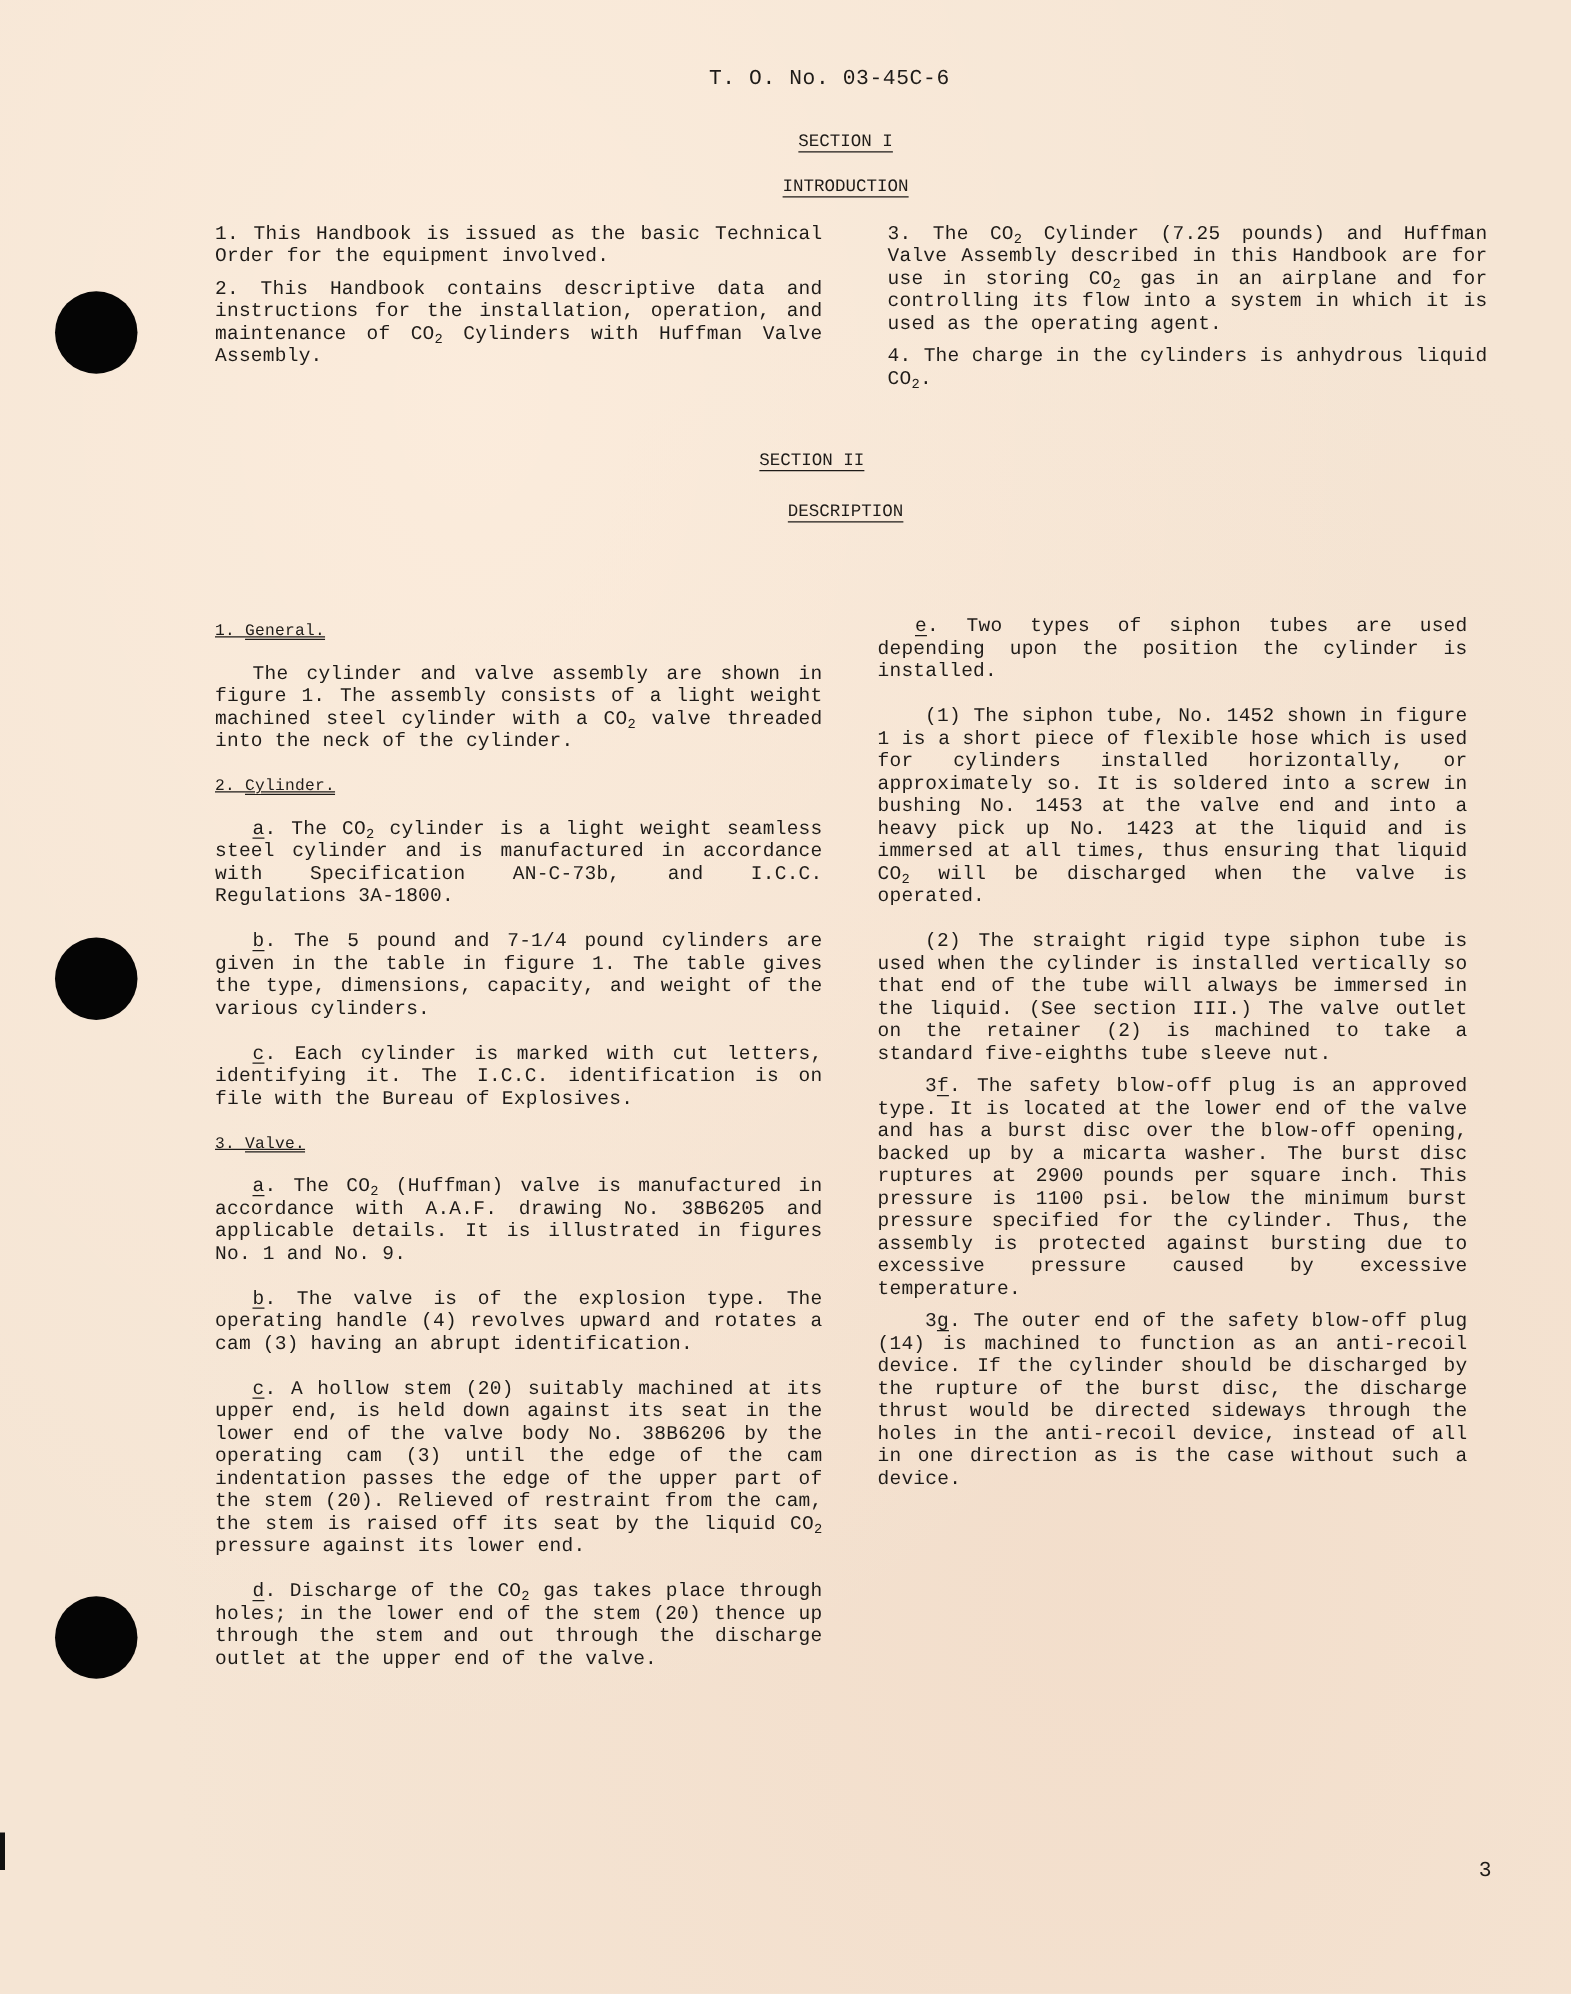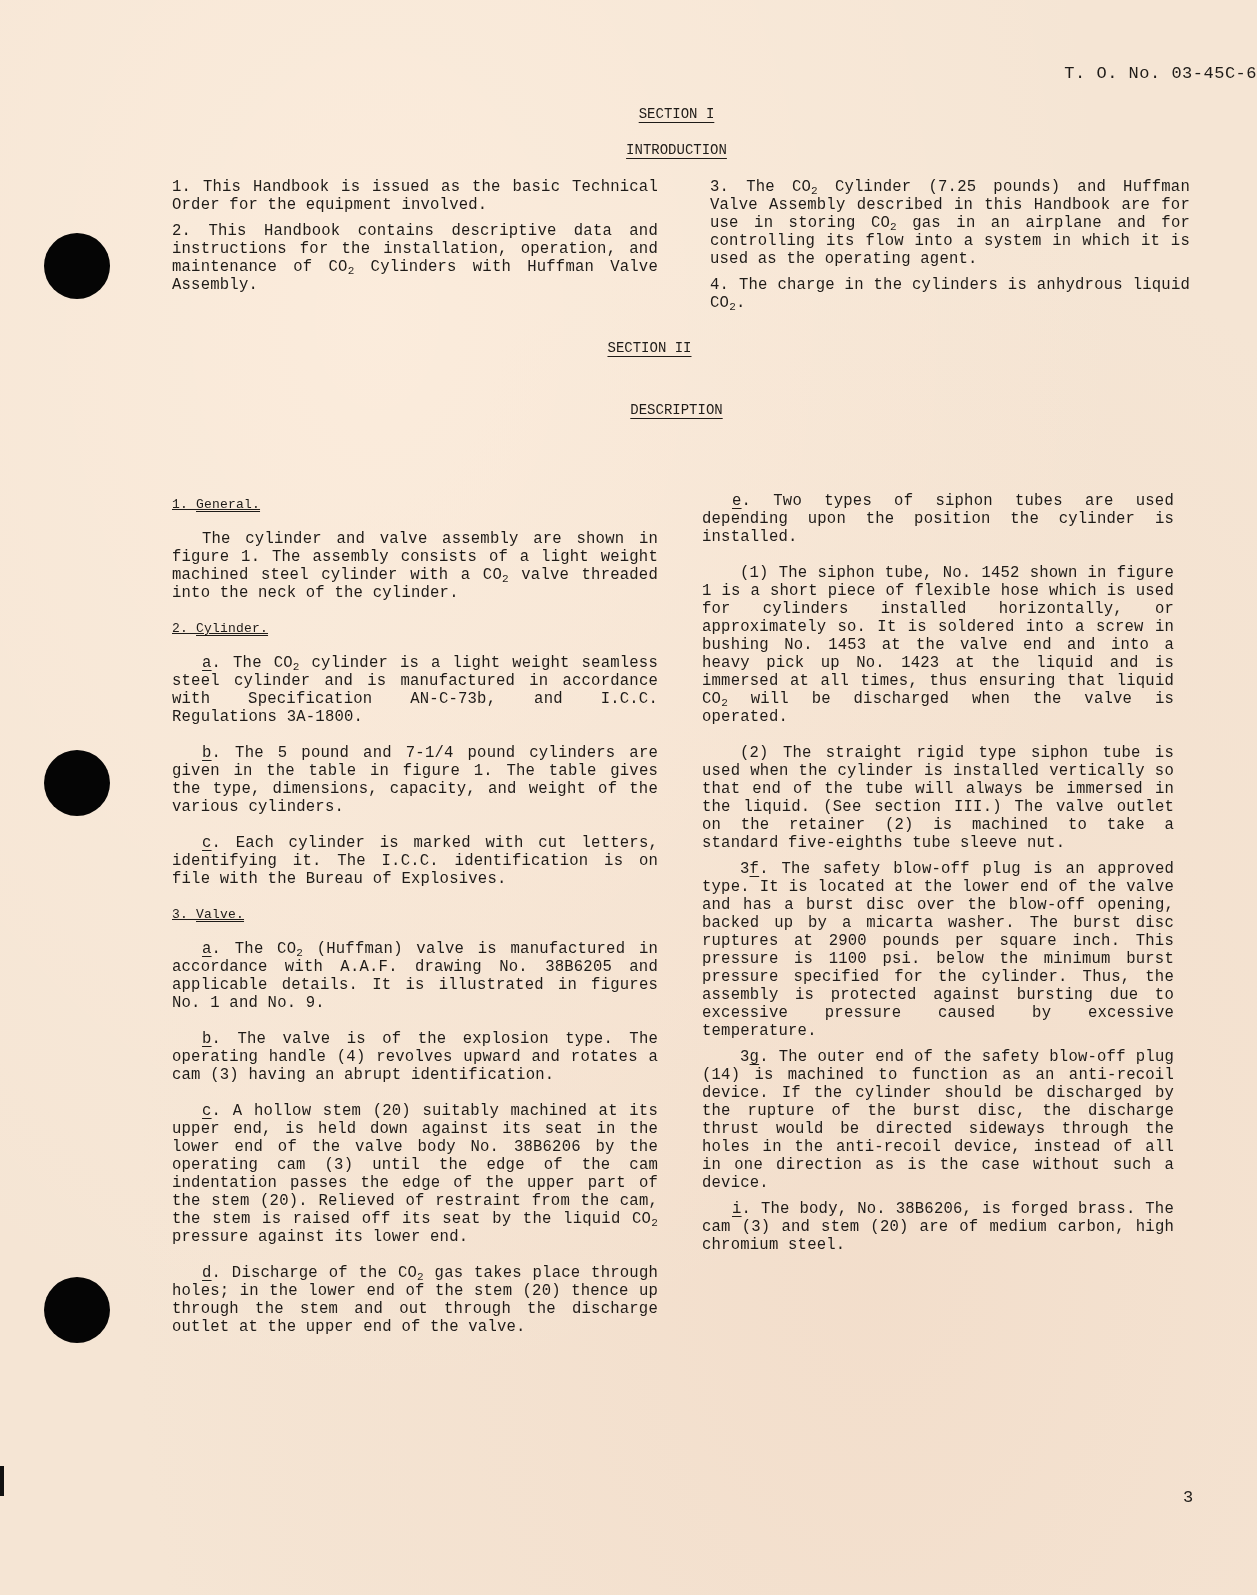--- a/index.html
+++ b/index.html
@@ -18,22 +18,22 @@
       #f5e5d4;
   }
   .punch-hole {
     position: absolute; width: 66px; height: 66px; border-radius: 50%;
     background: #050505; left: 44px;
   }
   .edge-mark {
     position: absolute; left: 0; width: 4px; background: #111;
   }
   .header-to {
-    position: absolute; top: 64px; left: 0; width: 1257px;
-    text-align: right; font-size: 17px; letter-spacing: 0.5px;
+    position: absolute; top: 54px; left: 0; width: 1257px;
+    text-align: center; font-size: 17px; letter-spacing: 0.5px;
     padding-left: 70px; box-sizing: border-box;
   }
   .sec-head {
     position: absolute; left: 0; width: 1257px; text-align: center;
     font-size: 14px; padding-left: 96px; box-sizing: border-box;
   }
   .sec-head span { text-decoration: underline; text-underline-offset: 4px; }
   .col {
     position: absolute; font-size: 15.6px; line-height: 18px;
     text-align: justify; letter-spacing: 0.2px;
@@ -70,21 +70,21 @@
 <div class="col" style="left:172px; top:178px; width:486px;">
   <p>1. This Handbook is issued as the basic Technical Order for the equipment involved.</p>
   <p><span>2. This Handbook contains descriptive data and instructions for the installation, operation, and maintenance of CO</span><sub>2</sub><span> Cylinders with Huffman Valve Assembly.</span></p>
 </div>
 
 <div class="col" style="left:710px; top:178px; width:480px;">
   <p><span>3. The CO</span><sub>2</sub><span> Cylinder (7.25 pounds) and Huffman Valve Assembly described in this Handbook are for use in storing CO</span><sub>2</sub><span> gas in an airplane and for controlling its flow into a system in which it is used as the operating agent.</span></p>
   <p><span>4. The charge in the cylinders is anhydrous liquid CO</span><sub>2</sub><span>.</span></p>
 </div>
 
-<div class="sec-head" style="top:340px;padding-left:42px;"><span>SECTION II</span></div>
+<div class="sec-head" style="top:361px;padding-left:42px;"><span>SECTION II</span></div>
 <div class="sec-head" style="top:402px;"><span>DESCRIPTION</span></div>
 
 <div class="col" style="left:172px; top:496px; width:486px;">
   <h4><span>1. </span><span class="u">General.</span></h4>
   <p class="ind gap"><span>The cylinder and valve assembly are shown in figure 1. The assembly consists of a light weight machined steel cylinder with a CO</span><sub>2</sub><span> valve threaded into the neck of the cylinder.</span></p>
 
   <h4><span>2. </span><span class="u">Cylinder.</span></h4>
   <p class="ind gap"><span class="u">a</span><span>. The CO</span><sub>2</sub><span> cylinder is a light weight seamless steel cylinder and is manufactured in accordance with Specification AN-C-73b, and I.C.C. Regulations 3A-1800.</span></p>
   <p class="ind gap"><span class="u">b</span><span>. The 5 pound and 7-1/4 pound cylinders are given in the table in figure 1. The table gives the type, dimensions, capacity, and weight of the various cylinders.</span></p>
   <p class="ind gap"><span class="u">c</span><span>. Each cylinder is marked with cut letters, identifying it. The I.C.C. identification is on file with the Bureau of Explosives.</span></p>
@@ -95,16 +95,15 @@
   <p class="ind gap"><span class="u">c</span><span>. A hollow stem (20) suitably machined at its upper end, is held down against its seat in the lower end of the valve body No. 38B6206 by the operating cam (3) until the edge of the cam indentation passes the edge of the upper part of the stem (20). Relieved of restraint from the cam, the stem is raised off its seat by the liquid CO</span><sub>2</sub><span> pressure against its lower end.</span></p>
   <p class="ind gap"><span class="u">d</span><span>. Discharge of the CO</span><sub>2</sub><span> gas takes place through holes; in the lower end of the stem (20) thence up through the stem and out through the discharge outlet at the upper end of the valve.</span></p>
 </div>
 
 <div class="col" style="left:702px; top:492px; width:472px;">
   <p class="ind gap"><span class="u">e</span><span>. Two types of siphon tubes are used depending upon the position the cylinder is installed.</span></p>
   <p class="ind2 gap"><span>(1) The siphon tube, No. 1452 shown in figure 1 is a short piece of flexible hose which is used for cylinders installed horizontally, or approximately so. It is soldered into a screw in bushing No. 1453 at the valve end and into a heavy pick up No. 1423 at the liquid and is immersed at all times, thus ensuring that liquid CO</span><sub>2</sub><span> will be discharged when the valve is operated.</span></p>
   <p class="ind2"><span>(2) The straight rigid type siphon tube is used when the cylinder is installed vertically so that end of the tube will always be immersed in the liquid. (See section III.) The valve outlet on the retainer (2) is machined to take a standard five-eighths tube sleeve nut.</span></p>
   <p class="ind2"><span>3</span><span class="u">f</span><span>. The safety blow-off plug is an approved type. It is located at the lower end of the valve and has a burst disc over the blow-off opening, backed up by a micarta washer. The burst disc ruptures at 2900 pounds per square inch. This pressure is 1100 psi. below the minimum burst pressure specified for the cylinder. Thus, the assembly is protected against bursting due to excessive pressure caused by excessive temperature.</span></p>
   <p class="ind2"><span>3</span><span class="u">g</span><span>. The outer end of the safety blow-off plug (14) is machined to function as an anti-recoil device. If the cylinder should be discharged by the rupture of the burst disc, the discharge thrust would be directed sideways through the holes in the anti-recoil device, instead of all in one direction as is the case without such a device.</span></p>
-  <p class="ind"><span class="u">i</span><span>. The body, No. 38B6206, is forged brass. The cam (3) and stem (20) are of medium carbon, high chromium steel.</span></p>
 </div>
 
 <div class="page-num">3</div>
 
 </body></html>

